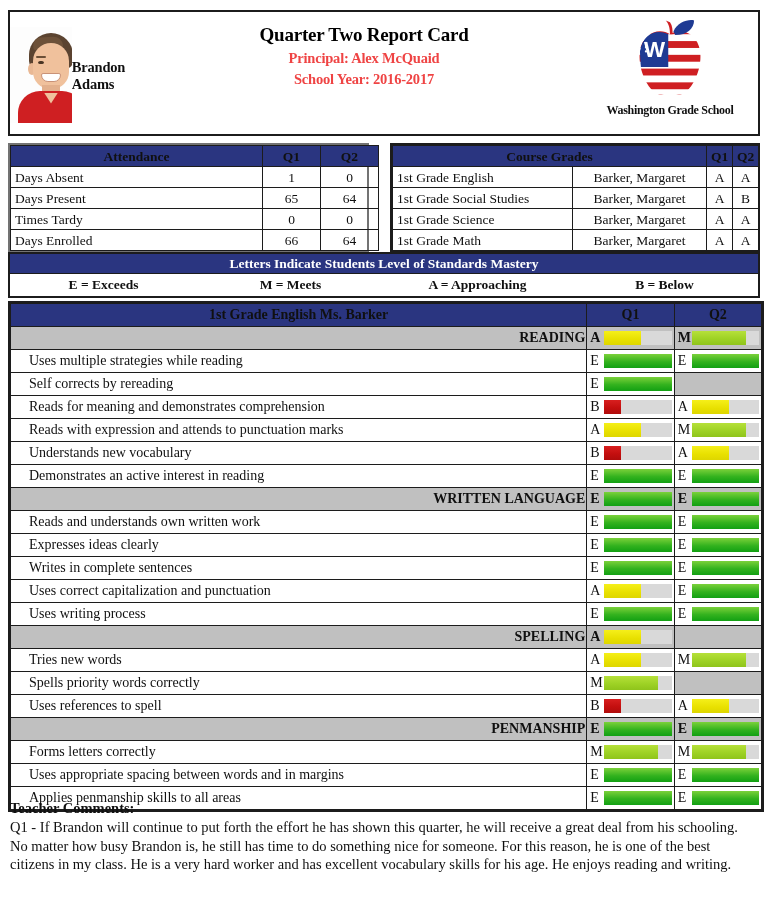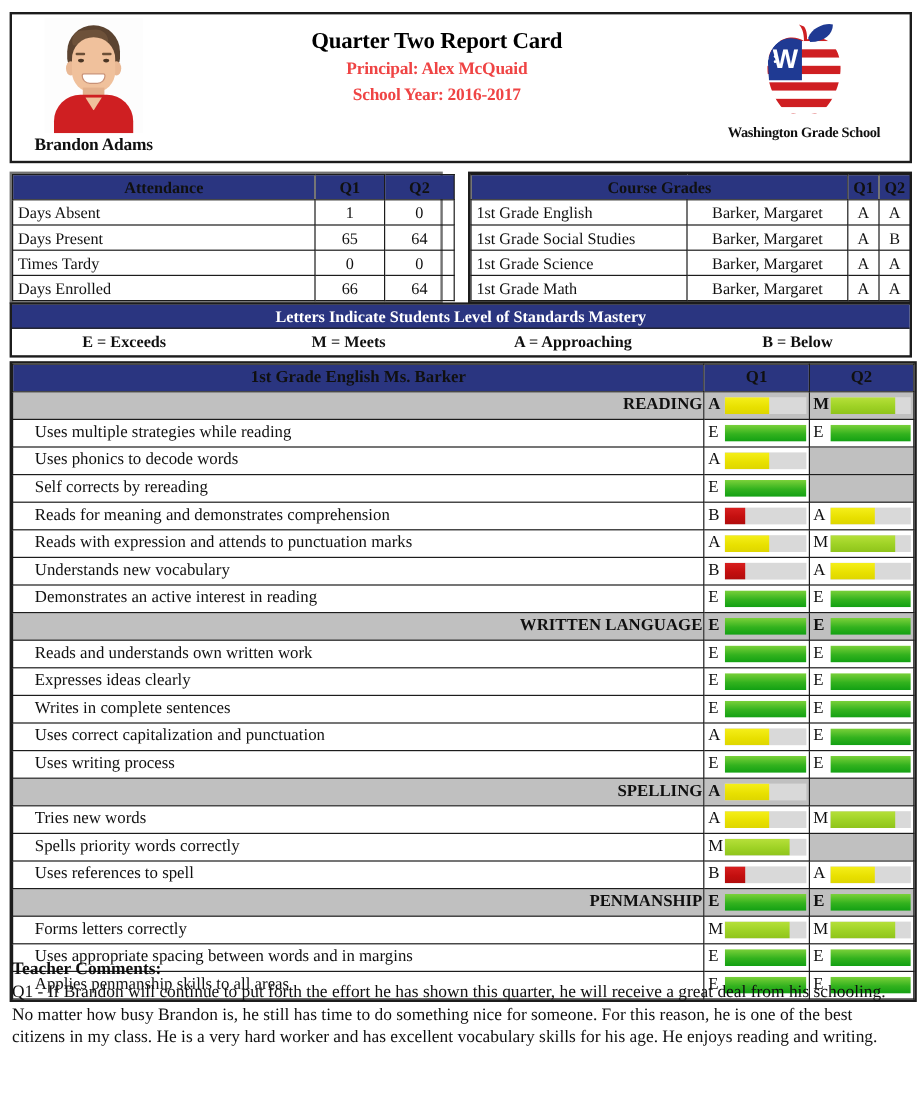--- a/index.html
+++ b/index.html
@@ -22,21 +22,21 @@
     left: 8px; top: 10px;
     width: 752px; height: 126px;
     border: 2px solid #1c1c1c;
     background: #fff;
     display: flex;
     align-items: stretch;
   }
   .photo-cell {
     width: 136px;
     display: flex;
-    flex-direction: column;
+    flex-direction: row;
     align-items: center;
     justify-content: flex-start;
     padding-top: 3px;
   }
   .photo {
     width: 82px; height: 96px;
     position: relative;
     overflow: hidden;
     background: #fdfdfd;
   }
@@ -474,32 +474,20 @@
             <td class="mark-cell">
               <div class="mark-inner">
                 <span class="mark-letter">E</span>
                 <div class="bar-track">
                   <div class="bar-fill f-E" style="width: 100%;"></div>
                 </div>
               </div>
             </td>
           </tr>
           <tr class="item-row">
-            <td class="item-label">Uses phonics to decode words</td>
-            <td class="mark-cell">
-              <div class="mark-inner">
-                <span class="mark-letter">A</span>
-                <div class="bar-track">
-                  <div class="bar-fill f-A" style="width: 55%;"></div>
-                </div>
-              </div>
-            </td>
-            <td class="mark-cell empty"></td>
-          </tr>
-          <tr class="item-row">
             <td class="item-label">Self corrects by rereading</td>
             <td class="mark-cell">
               <div class="mark-inner">
                 <span class="mark-letter">E</span>
                 <div class="bar-track">
                   <div class="bar-fill f-E" style="width: 100%;"></div>
                 </div>
               </div>
             </td>
             <td class="mark-cell empty"></td>

